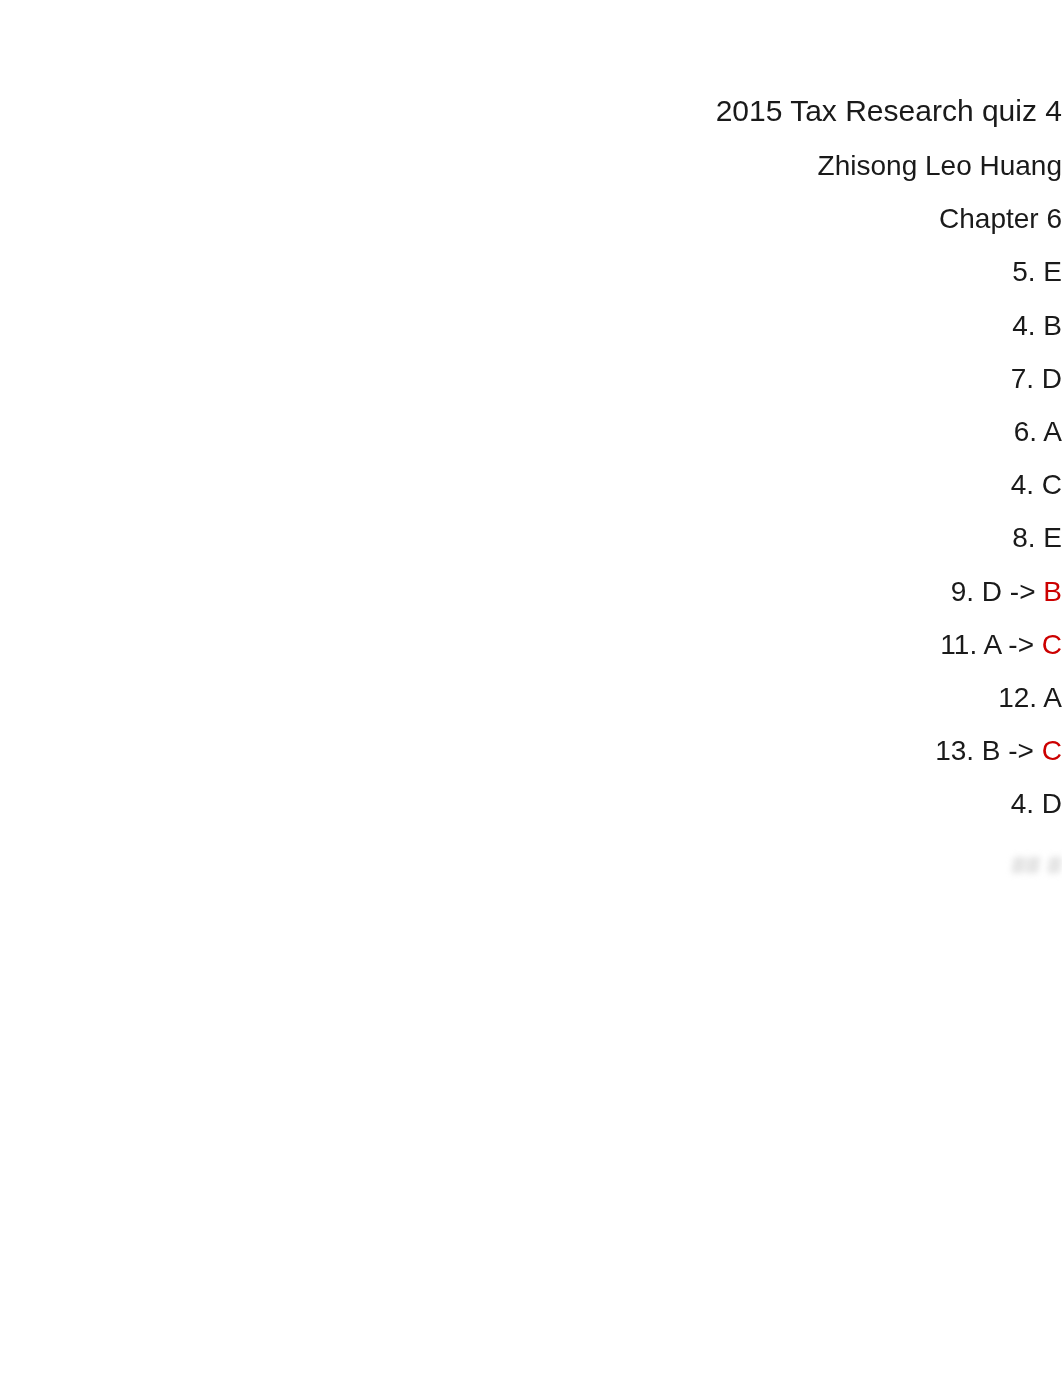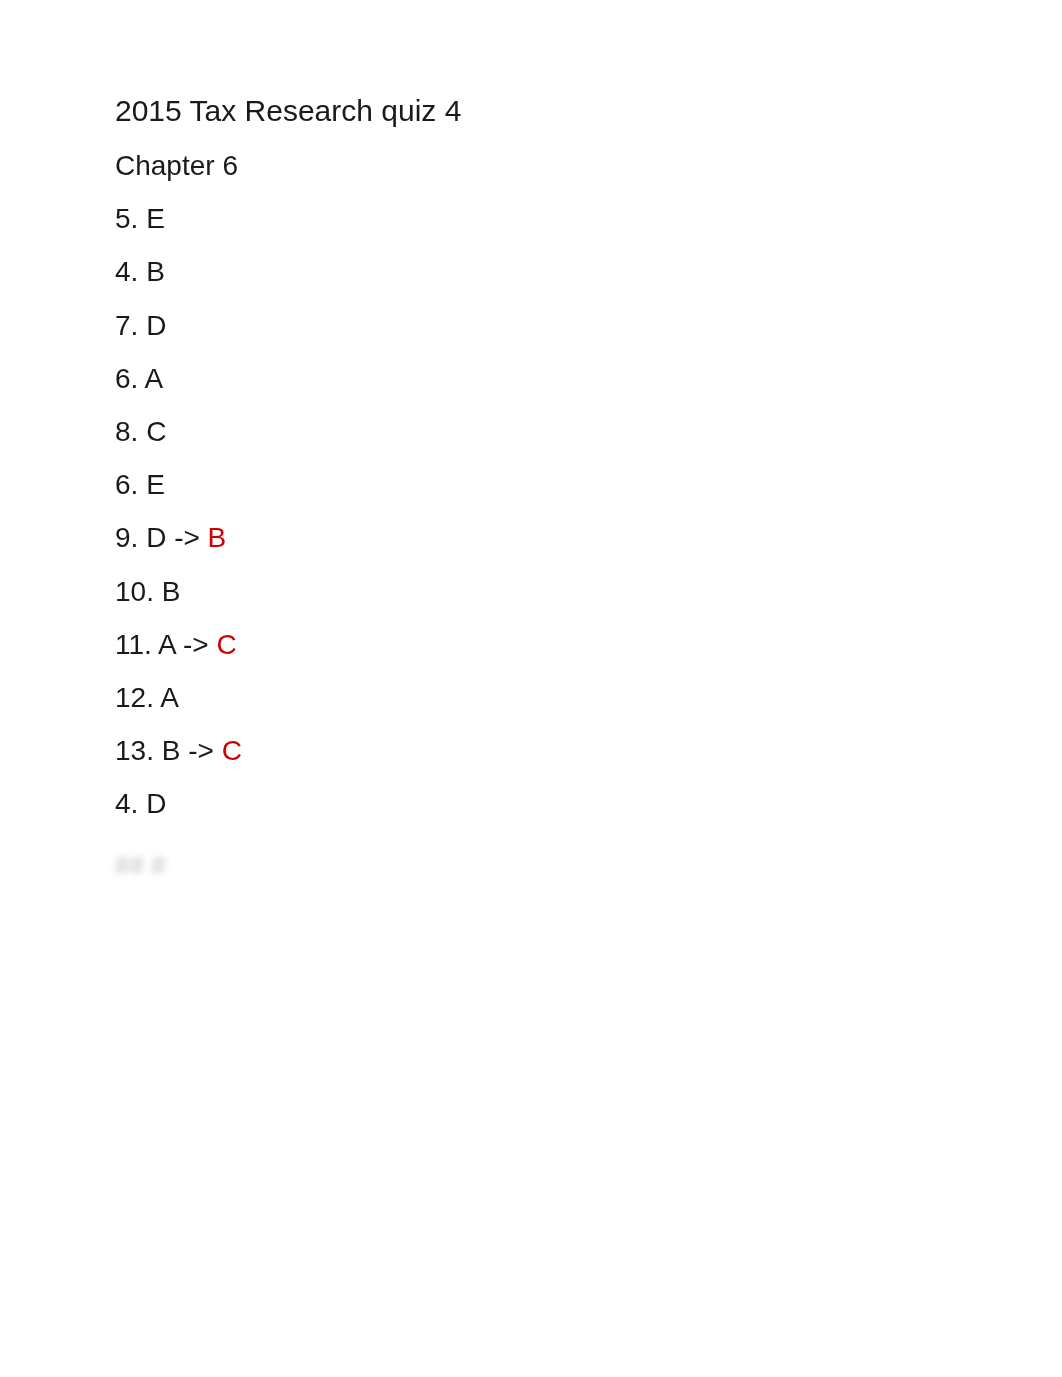--- a/index.html
+++ b/index.html
@@ -14,20 +14,21 @@
       font-size: 28px;
       color: #1a1a1a;
       width: 1062px;
       min-height: 1377px;
       padding: 90px 0 0 115px;
     }
 
     .line {
       margin-bottom: 14px;
       line-height: 1.4;
+      text-align: right;
     }
 
     .red {
       color: #cc0000;
       font-weight: normal;
     }
 
     .title {
       font-size: 30px;
       margin-bottom: 14px;
@@ -39,20 +40,21 @@
       display: inline-block;
       margin-top: 10px;
       font-size: 26px;
     }
   </style>
 </head>
 <body>
 
 <div>
   <div class="line title">2015 Tax Research quiz 4</div>
+  <div class="line">Zhisong Leo Huang</div>
   <div class="line">Chapter 6</div>
 
 
 
   <div class="line">
     <span>5. E</span>
   </div>
 
   <div class="line">
     <span>4. B</span>
@@ -60,34 +62,31 @@
 
   <div class="line">
     <span>7. D</span>
   </div>
 
   <div class="line">
     <span>6. A</span>
   </div>
 
   <div class="line">
-    <span>8. C</span>
+    <span>4. C</span>
   </div>
 
   <div class="line">
-    <span>6. E</span>
+    <span>8. E</span>
   </div>
 
   <div class="line">
     <span>9. D -&gt; </span><span class="red">B</span>
   </div>
 
-  <div class="line">
-    <span>10. B</span>
-  </div>
 
   <div class="line">
     <span>11. A -&gt; </span><span class="red">C</span>
   </div>
 
   <div class="line">
     <span>12. A</span>
   </div>
 
   <div class="line">

